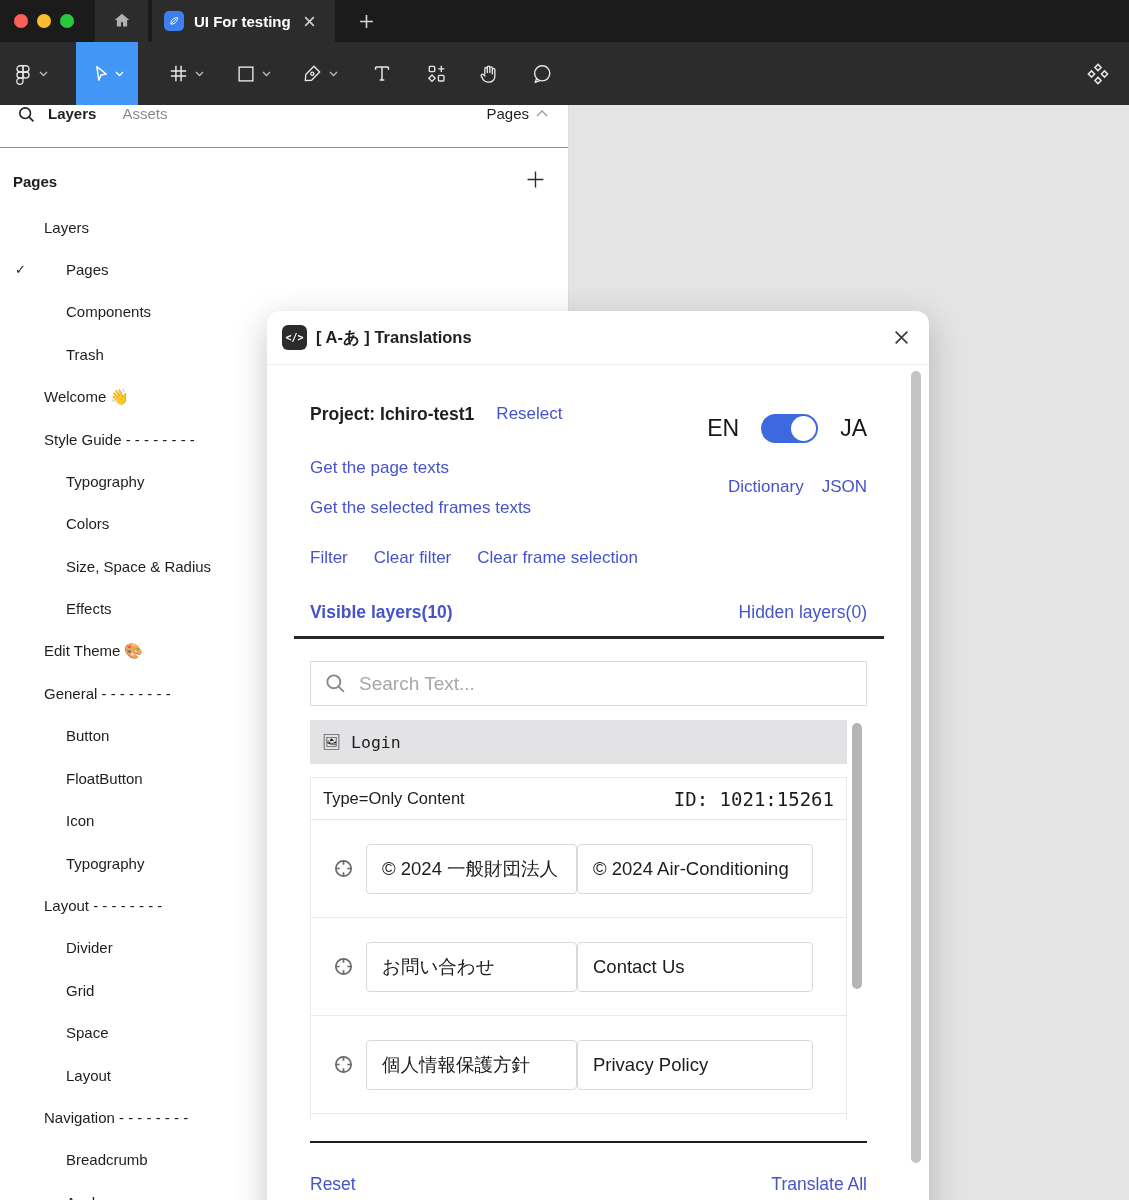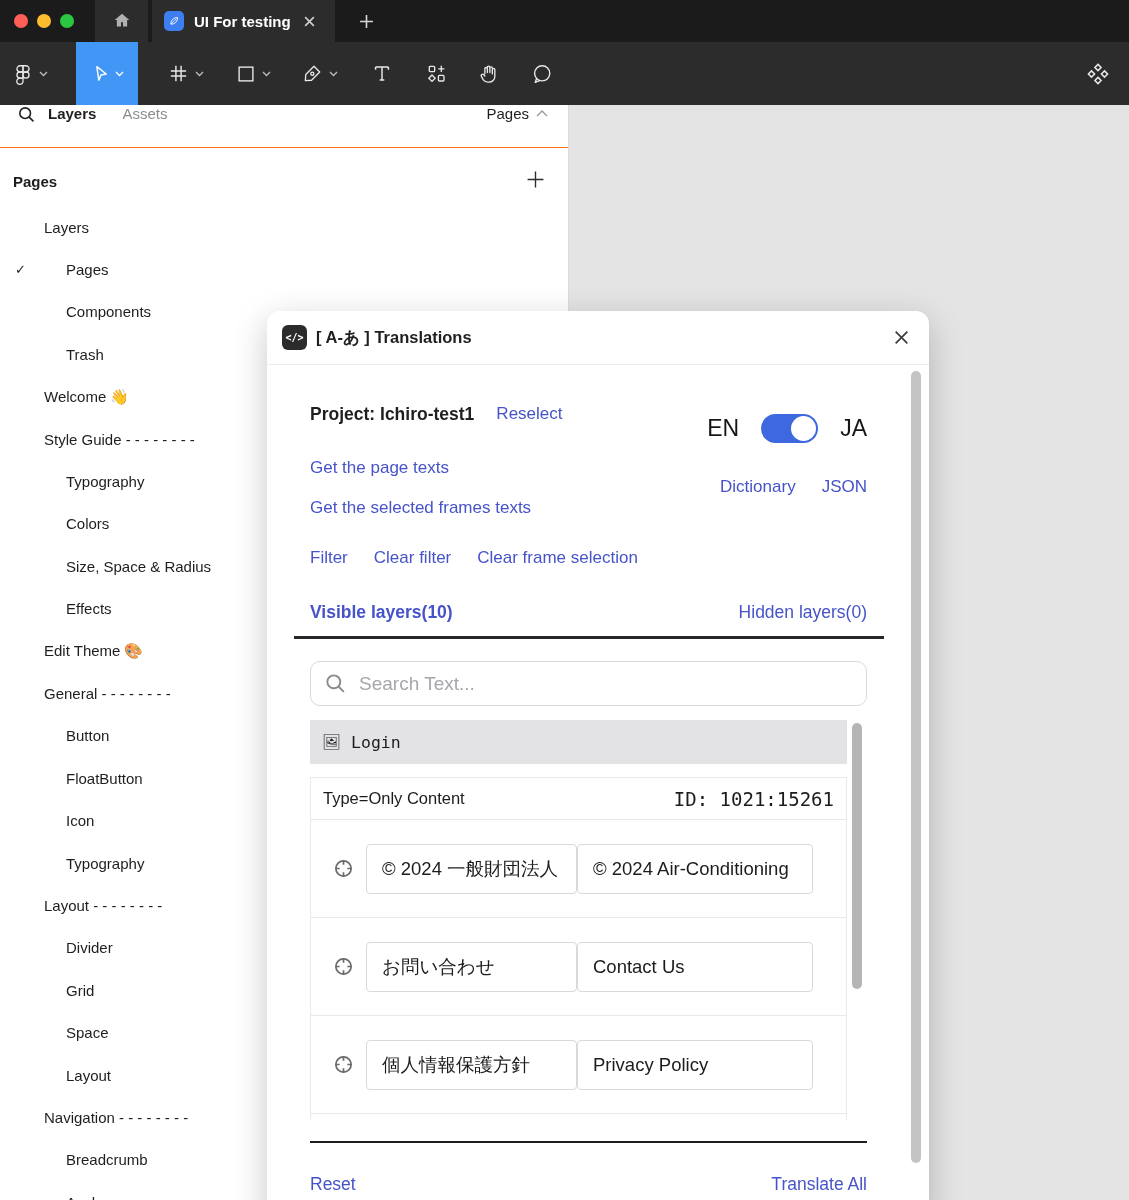--- a/index.html
+++ b/index.html
@@ -65,31 +65,31 @@
   .dlg a, .lnk { color:var(--accent); text-decoration:none; cursor:pointer; }
   .row-project { position:absolute; left:43px; right:62px; top:88px; height:30px;
     display:flex; align-items:center; }
   .proj-label { font-size:17.5px; font-weight:bold; color:#1f1f1f; }
   .reselect { font-size:17px; margin-left:22px; }
   .lang { margin-left:auto; display:flex; align-items:center; gap:22px; font-size:23px; color:#161616;margin-top:28px; }
   .toggle { width:57px; height:29px; border-radius:15px; background:var(--toggle); position:relative; }
   .knob { position:absolute; right:2px; top:2px; width:25px; height:25px; border-radius:50%; background:#fff; }
 
   .lnk1 { position:absolute; left:43px; top:147px; font-size:17px; }
-  .lnk-dj { position:absolute; right:62px; top:166px; font-size:17px; display:flex; gap:26px; }
+  .lnk-dj { position:absolute; right:62px; top:166px; font-size:17px; display:flex; gap:18px; }
   .lnk2 { position:absolute; left:43px; top:187px; font-size:17px; }
   .filter-row { position:absolute; left:43px; top:237px; font-size:17px; display:flex; gap:26px; }
 
   .tabs-row { position:absolute; left:43px; right:62px; top:291px; height:24px; }
   .tab-visible { position:absolute; left:0; font-size:17.5px; font-weight:bold; color:var(--accent); }
   .tab-hidden { position:absolute; right:0; font-size:17.5px; color:var(--accent); }
   .tabs-underline { position:absolute; left:27px; top:325px; width:590px; height:2.5px; background:#26262b; }
 
   .searchbox { position:absolute; left:43px; top:350px; width:557px; height:45px;
-    border:1px solid #d9d9d9; border-radius:10px; display:flex; align-items:center; background:#fff; }
+    border:1px solid #d9d9d9; border-radius:1px; display:flex; align-items:center; background:#fff; }
   .searchbox .mag { margin-left:13px; display:flex; }
   .searchbox input { border:0; outline:0; margin-left:12px; font-size:19px; color:#333; width:460px;
     font-family:inherit; background:transparent; }
   .searchbox input::placeholder { color:#a6a6ad; }
 
   .list-card { position:absolute; left:43px; top:409px; width:537px; height:400px; overflow:hidden; }
   .grp-head { height:44px; background:#e3e3e6; display:flex; align-items:center;
     font-size:16.5px; color:#1c1c1c; }
   .grp-head .emoji { margin-left:12px; font-size:15px; } .grp-head .gname { margin-left:10px; }
   .tableish { margin-top:13px; border:1px solid #e9e9e9; border-bottom:0; background:#fff; }

